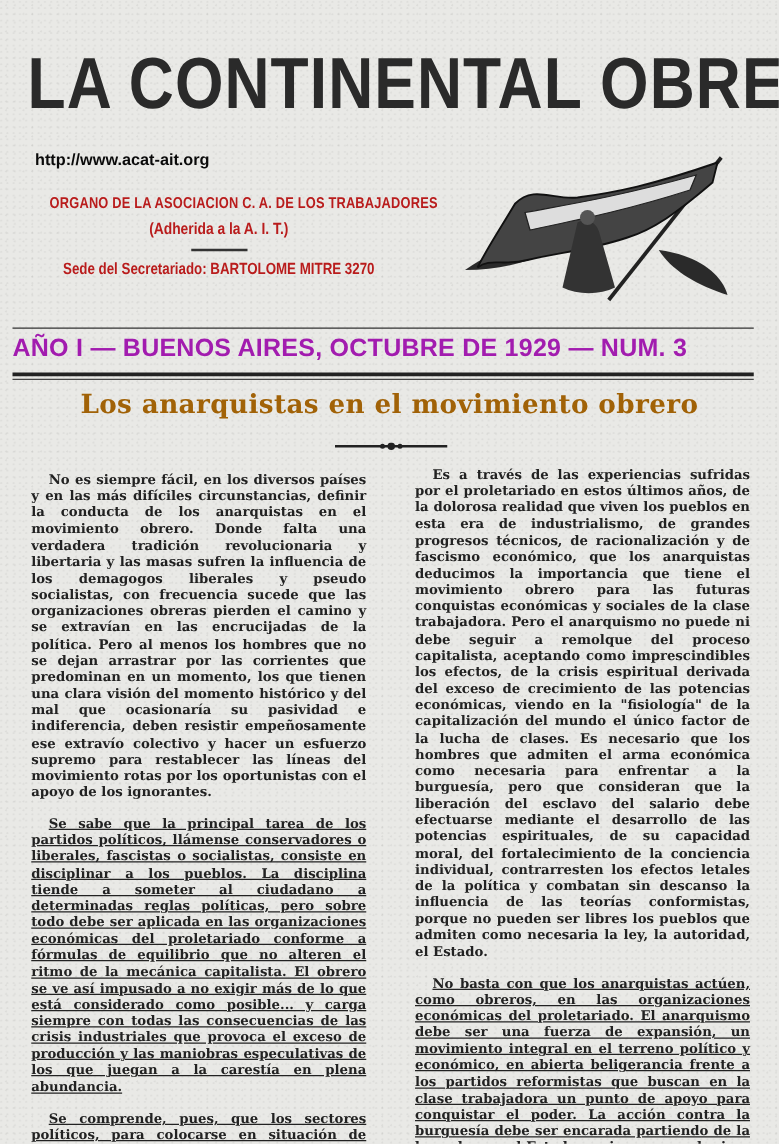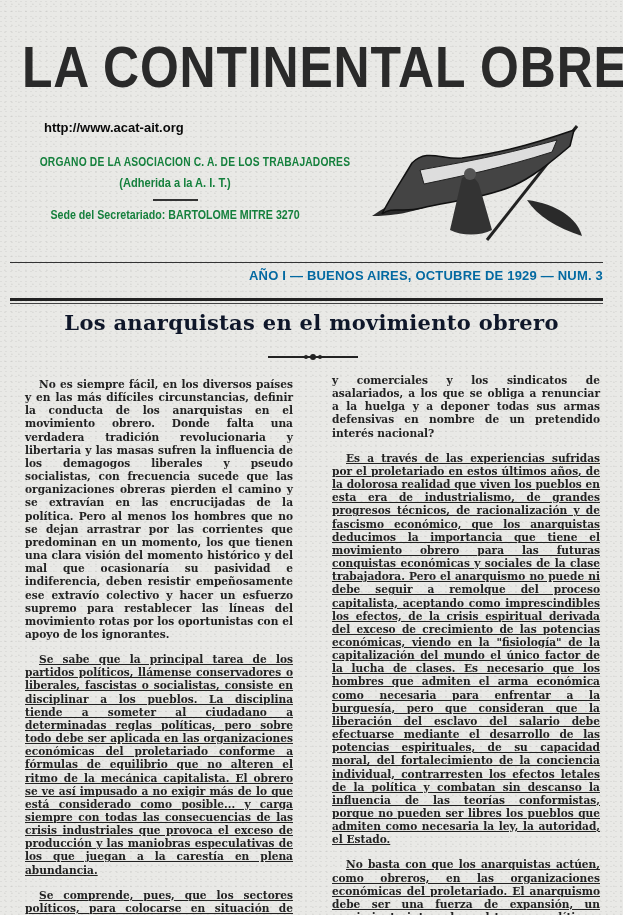--- a/index.html
+++ b/index.html
@@ -16,50 +16,50 @@
   }
   .masthead-title {
     position: absolute; left: 22px; top: 26px; width: 580px;
     font-family: "Liberation Sans", sans-serif;
     font-weight: bold; font-size: 58px; line-height: 82px;
     letter-spacing: 1px;
     transform: scaleX(0.86); transform-origin: left top;
     color: #2a2a2a; white-space: nowrap;
   }
   .url {
-    position: absolute; left: 44px; top: 120px;
+    position: absolute; left: 28px; top: 120px;
     font-family: "Liberation Sans", sans-serif;
     font-weight: bold; font-size: 13px; color: #0a0a0a;
   }
   .organ {
     position: absolute; left: 10px; top: 155px; width: 330px;
     text-align: center;
     font-family: "Liberation Sans", sans-serif; font-weight: bold;
-    color: #15803d;
+    color: #b91c1c;
   }
   .organ .line1 { font-size: 12.5px; transform: scaleX(0.82); white-space: nowrap; letter-spacing: 0.2px; }
   .organ .line2 { font-size: 13px; margin-top: 6px; transform: scaleX(0.85); }
   .organ .rule { width: 45px; height: 2px; background: #333; margin: 9px auto 6px; }
   .organ .line3 { font-size: 13px; transform: scaleX(0.82); white-space: nowrap; }
   .flag {
     position: absolute; left: 352px; top: 118px; width: 240px; height: 130px;
   }
   .hr-top { position: absolute; left: 10px; right: 20px; top: 262px; height: 1px; background: #333; }
   .dateline {
     position: absolute; left: 10px; right: 20px; top: 268px;
-    text-align: right;
-    font-family: "Liberation Sans", sans-serif; font-size: 13px; font-weight: bold;
-    color: #0369a1; letter-spacing: 0.2px;
+    text-align: left;
+    font-family: "Liberation Sans", sans-serif; font-size: 20px; font-weight: bold;
+    color: #a21caf; letter-spacing: 0.2px;
   }
   .hr-bot1 { position: absolute; left: 10px; right: 20px; top: 298px; height: 3px; background: #222; }
   .hr-bot2 { position: absolute; left: 10px; right: 20px; top: 303px; height: 1px; background: #444; }
   .headline {
     position: absolute; left: 0; right: 0; top: 310px; text-align: center;
     font-family: "DejaVu Serif", serif; font-weight: bold; font-size: 21px;
-    color: #0f172a; letter-spacing: 0.3px;
+    color: #a16207; letter-spacing: 0.3px;
   }
   .ornament {
     position: absolute; left: 268px; top: 354px; width: 90px; height: 6px;
   }
   .col {
     position: absolute; top: 366px; width: 292px;
     font-family: "DejaVu Serif", serif; font-size: 10.6px; line-height: 13.15px;
     text-align: justify; color: #222; font-weight: bold;
   }
   .col.left { left: 13px; }
@@ -104,17 +104,16 @@
   <circle cx="52" cy="3" r="2" fill="#222"></circle>
 </svg>
 
 <div class="col left">
   <p>No es siempre fácil, en los diversos países y en las más difíciles circunstancias, definir la conducta de los anarquistas en el movimiento obrero. Donde falta una verdadera tradición revolucionaria y libertaria y las masas sufren la influencia de los demagogos liberales y pseudo socialistas, con frecuencia sucede que las organizaciones obreras pierden el camino y se extravían en las encrucijadas de la política. Pero al menos los hombres que no se dejan arrastrar por las corrientes que predominan en un momento, los que tienen una clara visión del momento histórico y del mal que ocasionaría su pasividad e indiferencia, deben resistir empeñosamente ese extravío colectivo y hacer un esfuerzo supremo para restablecer las líneas del movimiento rotas por los oportunistas con el apoyo de los ignorantes.</p>
   <p>Se sabe que la principal tarea de los partidos políticos, llámense conservadores o liberales, fascistas o socialistas, consiste en disciplinar a los pueblos. La disciplina tiende a someter al ciudadano a determinadas reglas políticas, pero sobre todo debe ser aplicada en las organizaciones económicas del proletariado conforme a fórmulas de equilibrio que no alteren el ritmo de la mecánica capitalista. El obrero se ve así impusado a no exigir más de lo que está considerado como posible... y carga siempre con todas las consecuencias de las crisis industriales que provoca el exceso de producción y las maniobras especulativas de los que juegan a la carestía en plena abundancia.</p>
   <p>Se comprende, pues, que los sectores políticos, para colocarse en situación de merecer el apoyo del capital y obtener éxito en su lucha por el poder, deban ante todo contar con un movimiento obrero que los respalde en el llano. La socialdemocracia es fuerte en algunos países porque se apoya en grandes masas, porque ha sabido imponer una disciplina al proletariado, porque pueda garantizar un relativo equilibrio económico a la burguesía en momentos difíciles para su estabilidad como clase dominante. ¿No consiste precisamente en eso el colaboracionismo, no sólo en el parlamento, sino también en los comités de arbitraje que crea el Estado para regularizar las relaciones entre las empresas industriales</p>
 </div>
 
 <div class="col right">
-  <p class="cont">y comerciales y los sindicatos de asalariados, a los que se obliga a renunciar a la huelga y a deponer todas sus armas defensivas en nombre de un pretendido interés nacional?</p>
   <p>Es a través de las experiencias sufridas por el proletariado en estos últimos años, de la dolorosa realidad que viven los pueblos en esta era de industrialismo, de grandes progresos técnicos, de racionalización y de fascismo económico, que los anarquistas deducimos la importancia que tiene el movimiento obrero para las futuras conquistas económicas y sociales de la clase trabajadora. Pero el anarquismo no puede ni debe seguir a remolque del proceso capitalista, aceptando como imprescindibles los efectos, de la crisis espiritual derivada del exceso de crecimiento de las potencias económicas, viendo en la "fisiología" de la capitalización del mundo el único factor de la lucha de clases. Es necesario que los hombres que admiten el arma económica como necesaria para enfrentar a la burguesía, pero que consideran que la liberación del esclavo del salario debe efectuarse mediante el desarrollo de las potencias espirituales, de su capacidad moral, del fortalecimiento de la conciencia individual, contrarresten los efectos letales de la política y combatan sin descanso la influencia de las teorías conformistas, porque no pueden ser libres los pueblos que admiten como necesaria la ley, la autoridad, el Estado.</p>
   <p>No basta con que los anarquistas actúen, como obreros, en las organizaciones económicas del proletariado. El anarquismo debe ser una fuerza de expansión, un movimiento integral en el terreno político y económico, en abierta beligerancia frente a los partidos reformistas que buscan en la clase trabajadora un punto de apoyo para conquistar el poder. La acción contra la burguesía debe ser encarada partiendo de la base de que el Estado es siempre, cualquiera sea su denominación, el instrumento que favorece a la minoría privilegiada.</p>
 
 </div>
 
 </body></html>

